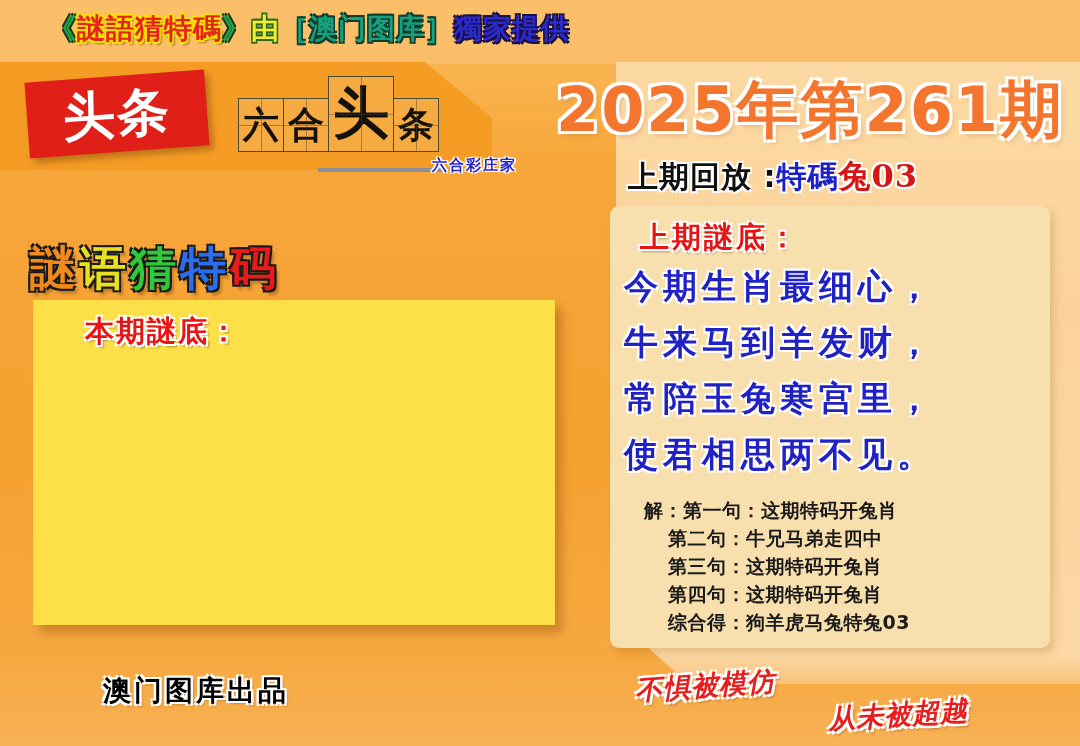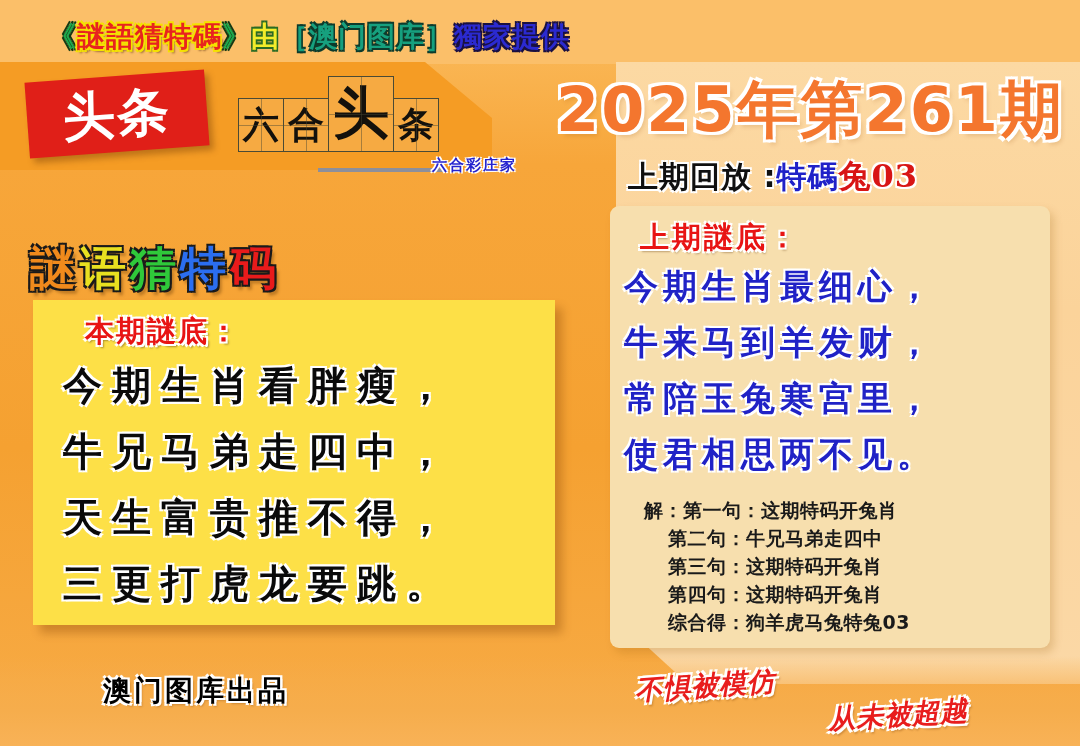--- a/index.html
+++ b/index.html
@@ -34,21 +34,21 @@
     background:linear-gradient(180deg,#fcd9a3 0%,#fbd39a 40%,#fbd8a6 100%);
     clip-path:polygon(96px 0, 560px 0, 560px 622px, 168px 622px, 96px 556px);
   }
   .bg-bottomglow{
     position:absolute;left:0;bottom:0;width:1080px;height:90px;
     background:linear-gradient(180deg,rgba(247,169,60,0) 0%,#f6ad4c 60%,#f8b257 100%);
   }
 
   
   .hdr1{
-    position:absolute;left:48px;top:18px;
+    position:absolute;left:48px;top:10px;
     font-size:28px;font-weight:bold;letter-spacing:1px;white-space:nowrap;
     font-family:"DejaVu Sans","Liberation Sans",sans-serif;
   }
   .hdr1 span{display:inline-block;}
   .h-brk{color:#1faa4e;text-shadow:
      -1.6px -1.6px 0 #123a14,1.6px -1.6px 0 #123a14,-1.6px 1.6px 0 #123a14,1.6px 1.6px 0 #123a14;}
   .h-red{color:#e8231f;text-shadow:
      -1.6px -1.6px 0 #f4e200,1.6px -1.6px 0 #f4e200,-1.6px 1.6px 0 #f4e200,1.6px 1.6px 0 #f4e200,
       2.6px 2.6px 2px rgba(60,20,0,.45);}
   .h-you{color:#f2ec2a;text-shadow:
@@ -243,26 +243,20 @@
   <div class="playback">
     <span class="pb-black">上期回放 :</span><span class="pb-blue">特碼</span><span class="pb-red">兔03</span>
   </div>
 
   <div class="rainbow">
     <span class="rb0">謎</span><span class="rb1">语</span><span class="rb2">猜</span><span class="rb3">特</span><span class="rb5">码</span>
   </div>
 
   <div class="panelL">
     <div class="panelL-title">本期謎底：</div>
-    <div class="poemL">
-      <div class="ln">今期生肖看胖瘦，</div>
-      <div class="ln">牛兄马弟走四中，</div>
-      <div class="ln">天生富贵推不得，</div>
-      <div class="ln">三更打虎龙要跳。</div>
-    </div>
   </div>
 
   <div class="panelR">
     <div class="panelR-title">上期謎底：</div>
     <div class="poemR">
       <div class="ln">今期生肖最细心，</div>
       <div class="ln">牛来马到羊发财，</div>
       <div class="ln">常陪玉兔寒宫里，</div>
       <div class="ln">使君相思两不见。</div>
     </div>

